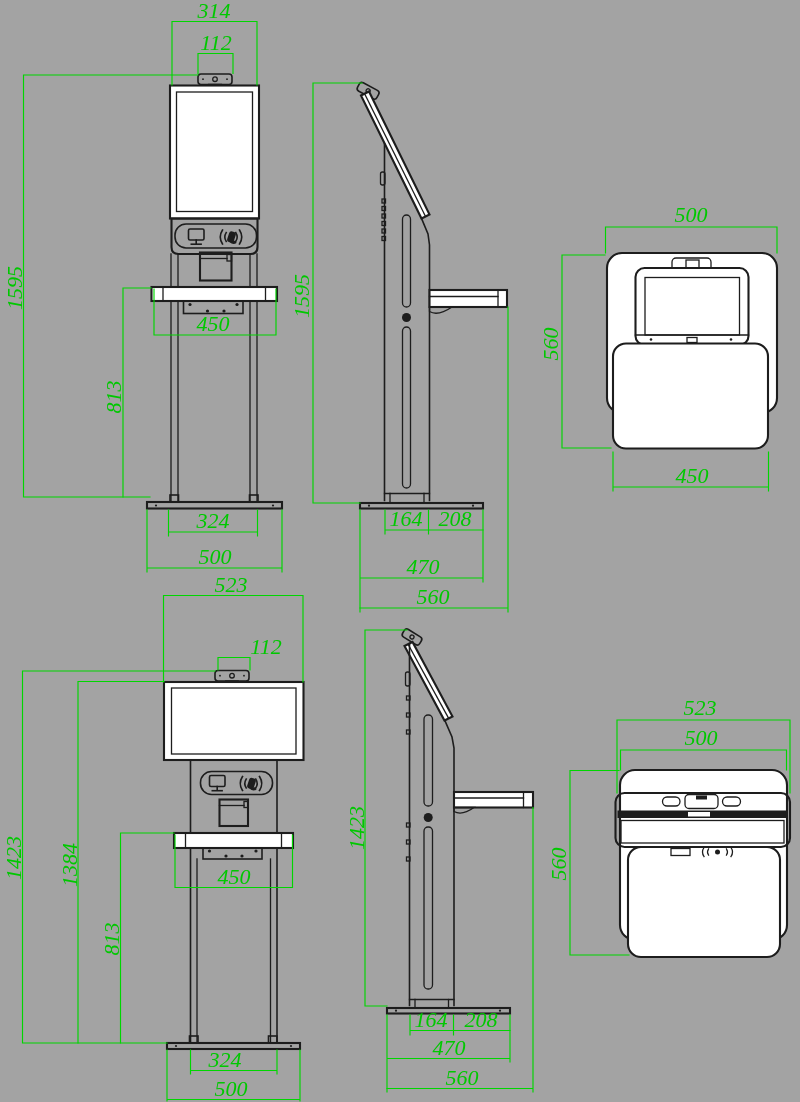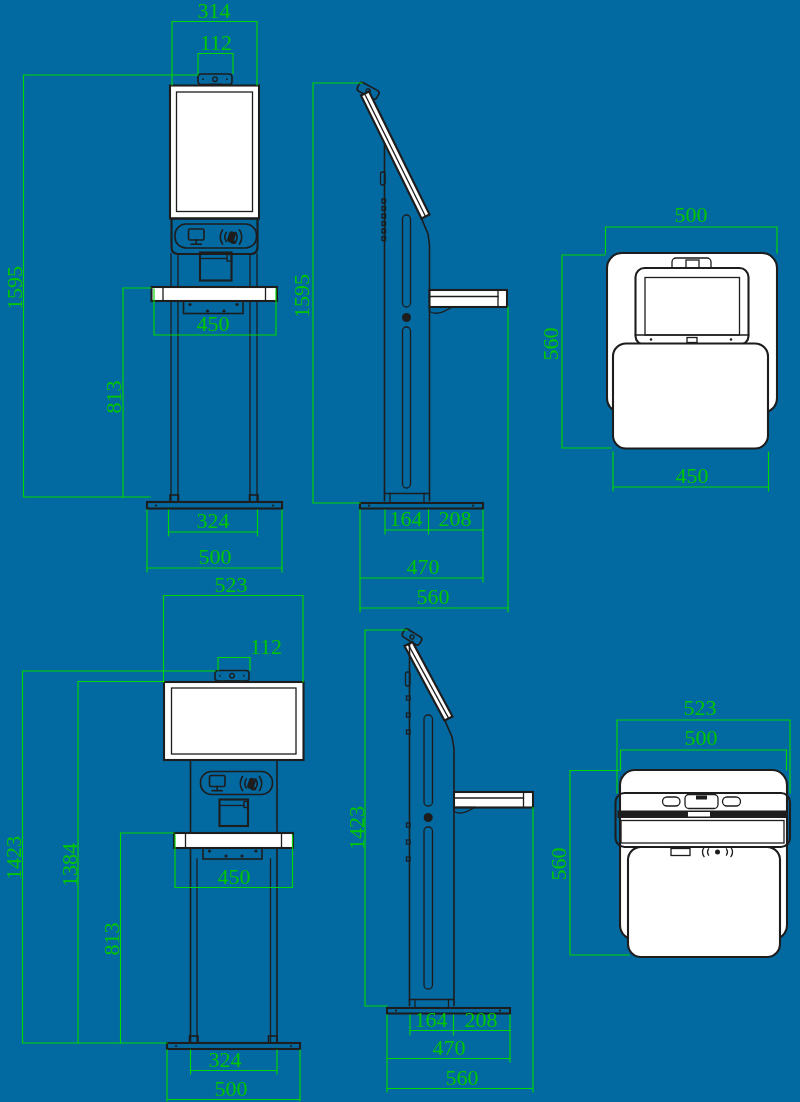--- a/index.html
+++ b/index.html
@@ -1,16 +1,16 @@
 <!DOCTYPE html>
 <html><head>
 <meta charset="utf-8">
 <style>
   html,body{margin:0;padding:0;background:#ffffff;}
-  .page{width:800px;height:1102px;position:relative;background:#0369a1;}
+  .page{width:800px;height:1102px;position:relative;background:#a3a3a3;font-style:italic;}
   svg{display:block;}
   .k{stroke:#1d1d1d;stroke-width:1.3;fill:none;stroke-linecap:square;}
   .k15{stroke:#1d1d1d;stroke-width:1.6;fill:none;stroke-linecap:square;}
   .k2{stroke:#1d1d1d;stroke-width:2.1;fill:none;stroke-linecap:square;}
   .kw{stroke:#1d1d1d;stroke-width:2.1;fill:#fff;}
   .kw13{stroke:#1d1d1d;stroke-width:1.3;fill:#fff;}
   .kf{fill:#1d1d1d;stroke:none;}
   .g{stroke:#00d600;stroke-width:1.15;fill:none;stroke-linecap:square;}
   .gt{fill:#00c800;font-family:"Liberation Serif",serif;font-size:22px;text-anchor:middle;}
 </style>

